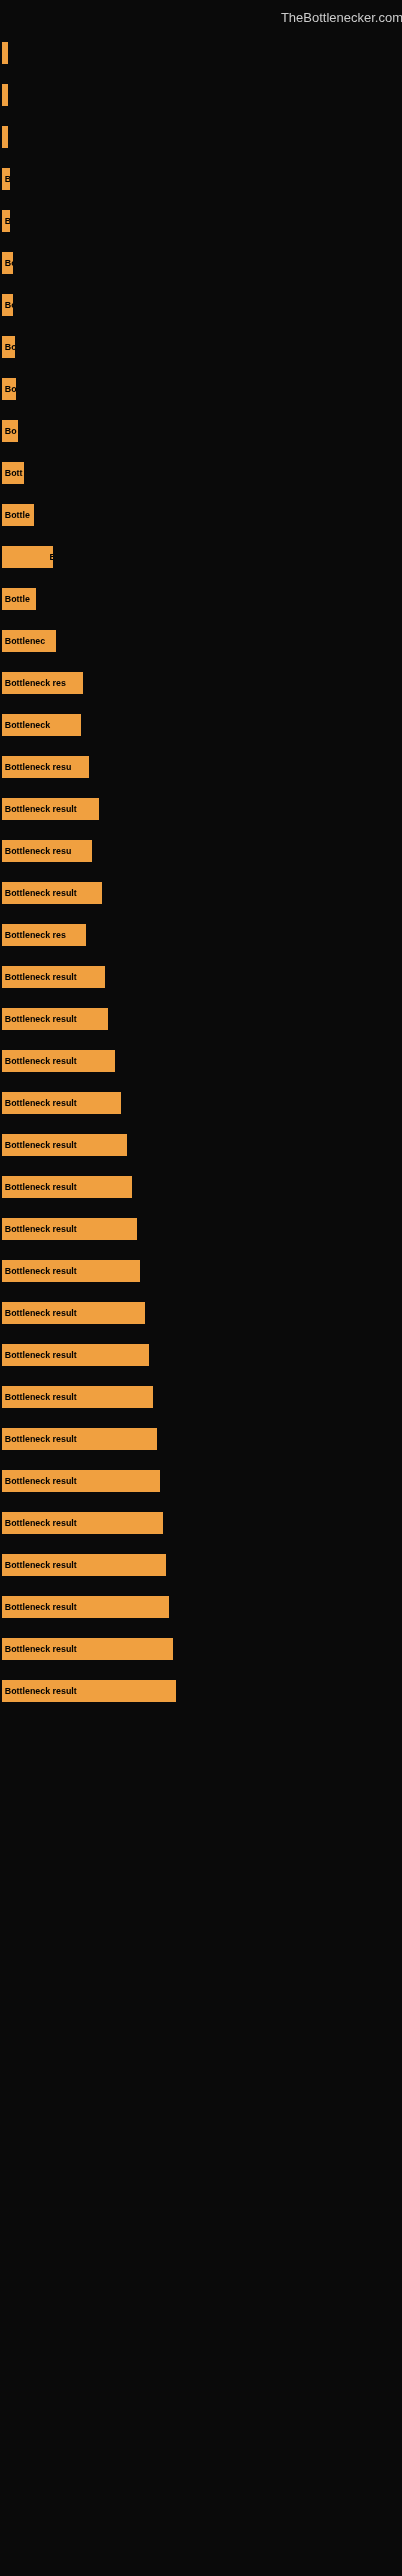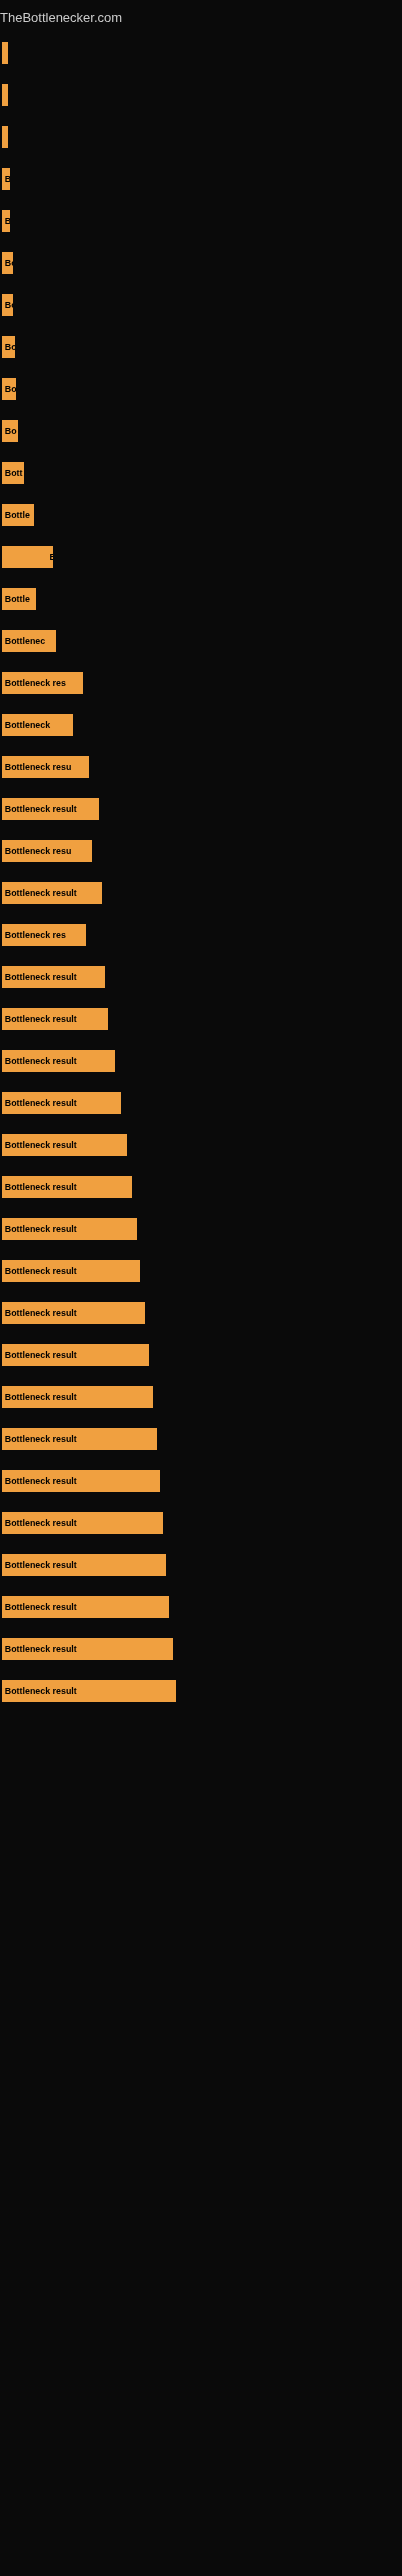--- a/index.html
+++ b/index.html
@@ -12,21 +12,21 @@
       background-color: #0a0a0a;
       width: 403px;
       min-height: 2576px;
       font-family: Arial, sans-serif;
       position: relative;
     }
 
     .site-title {
       color: #cccccc;
       font-size: 13px;
-      text-align: left;
+      text-align: right;
       padding: 6.4px 0;
       position: absolute;
       top: 3.2px;
       left: 0;
       right: 0;
     }
 
     .bars-container {
       position: absolute;
       top: 24px;
@@ -106,21 +106,21 @@
     <div class="bar-row">
       <div class="bar-label" style="width: 34px;">Bottle</div>
     </div>
     <div class="bar-row">
       <div class="bar-label" style="width: 54px;">Bottlenec</div>
     </div>
     <div class="bar-row">
       <div class="bar-label" style="width: 81px;">Bottleneck res</div>
     </div>
     <div class="bar-row">
-      <div class="bar-label" style="width: 71px;">Bottleneck</div>
+      <div class="bar-label" style="width: 79px;">Bottleneck</div>
     </div>
     <div class="bar-row">
       <div class="bar-label" style="width: 87px;">Bottleneck resu</div>
     </div>
     <div class="bar-row">
       <div class="bar-label" style="width: 97px;">Bottleneck result</div>
     </div>
     <div class="bar-row">
       <div class="bar-label" style="width: 90px;">Bottleneck resu</div>
     </div>

